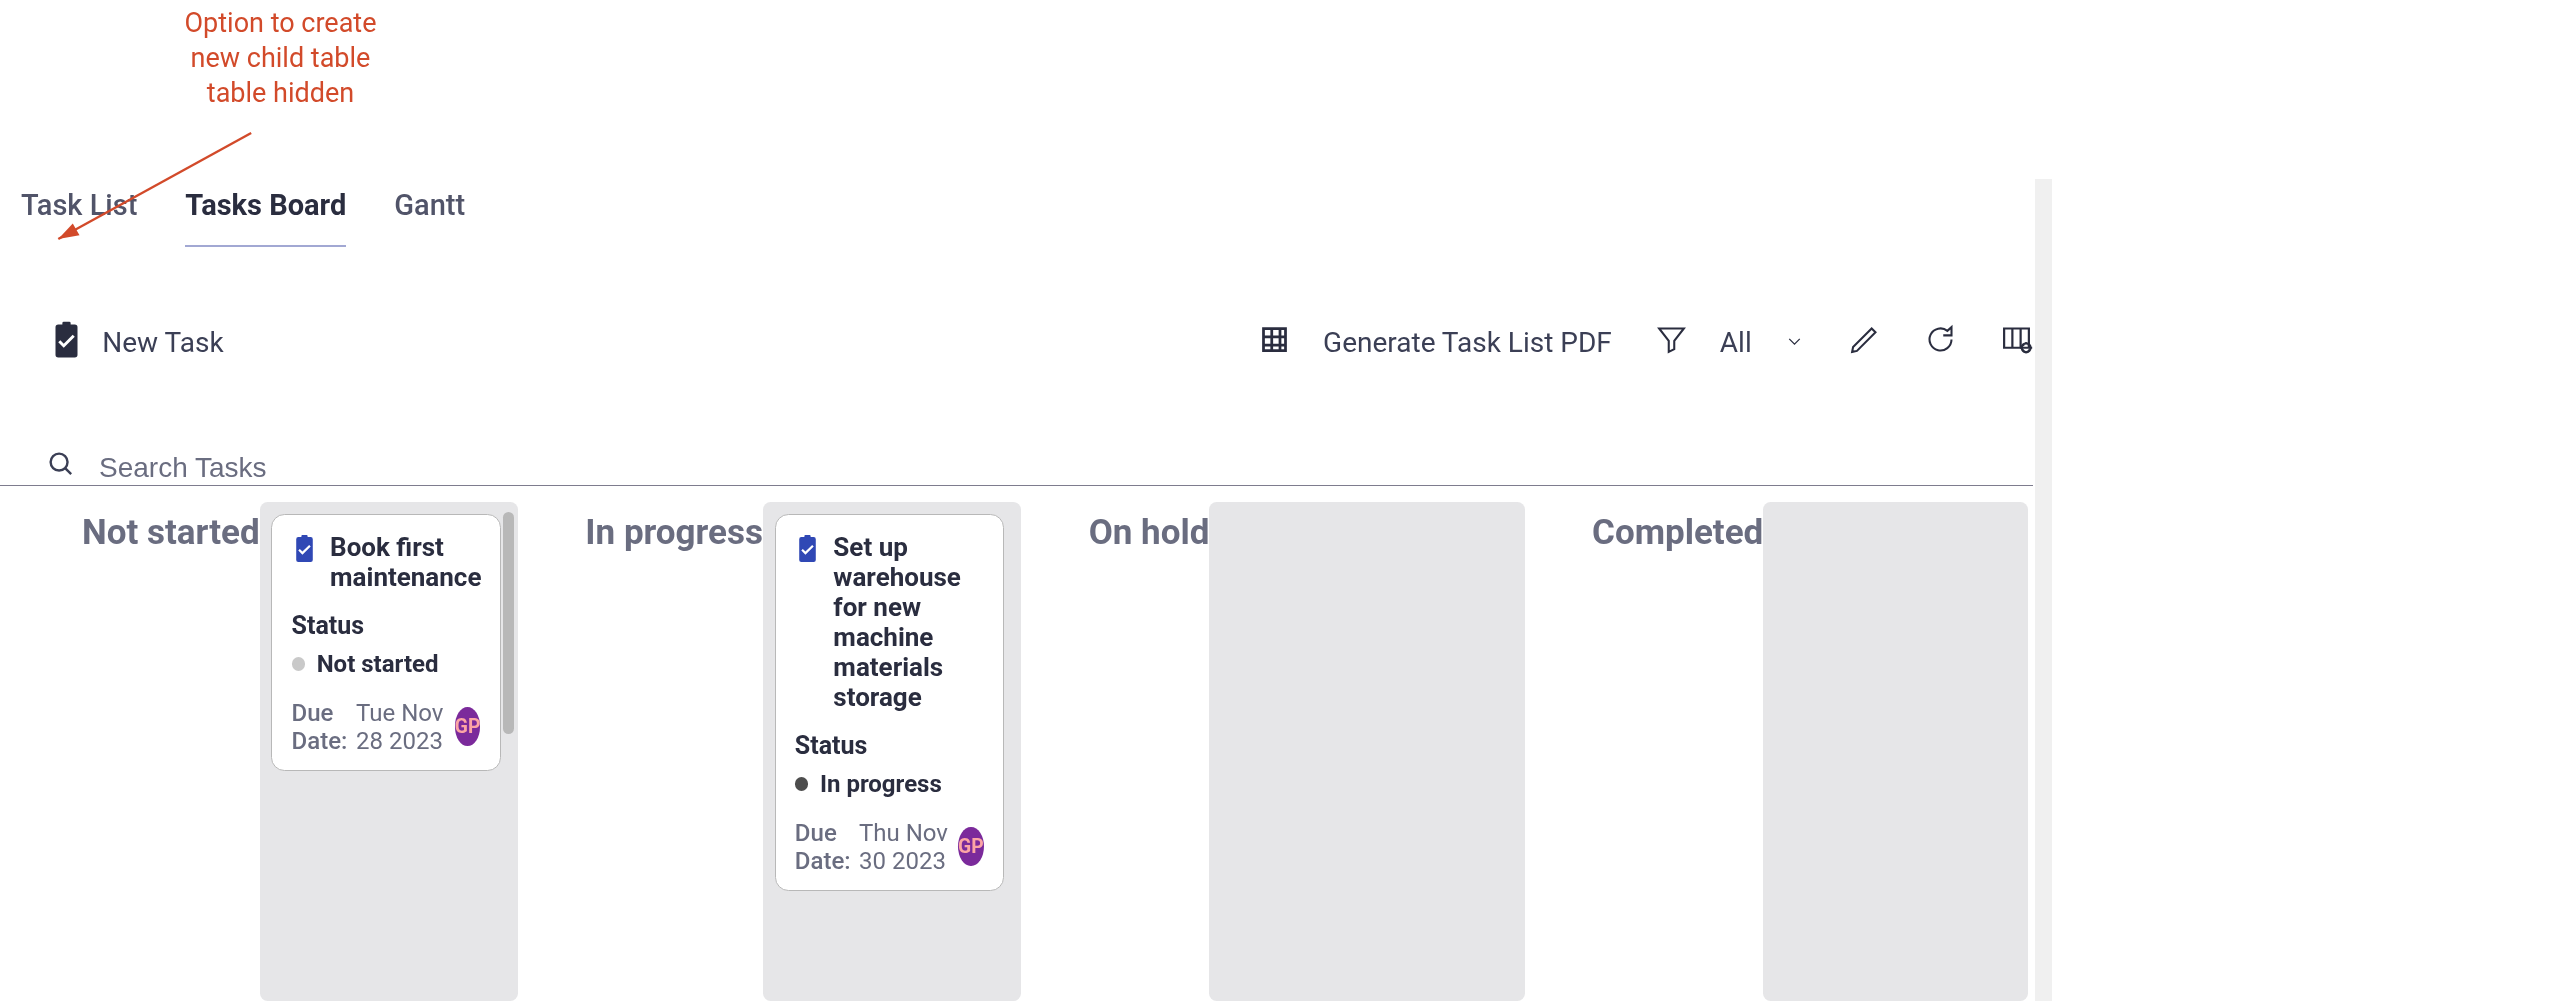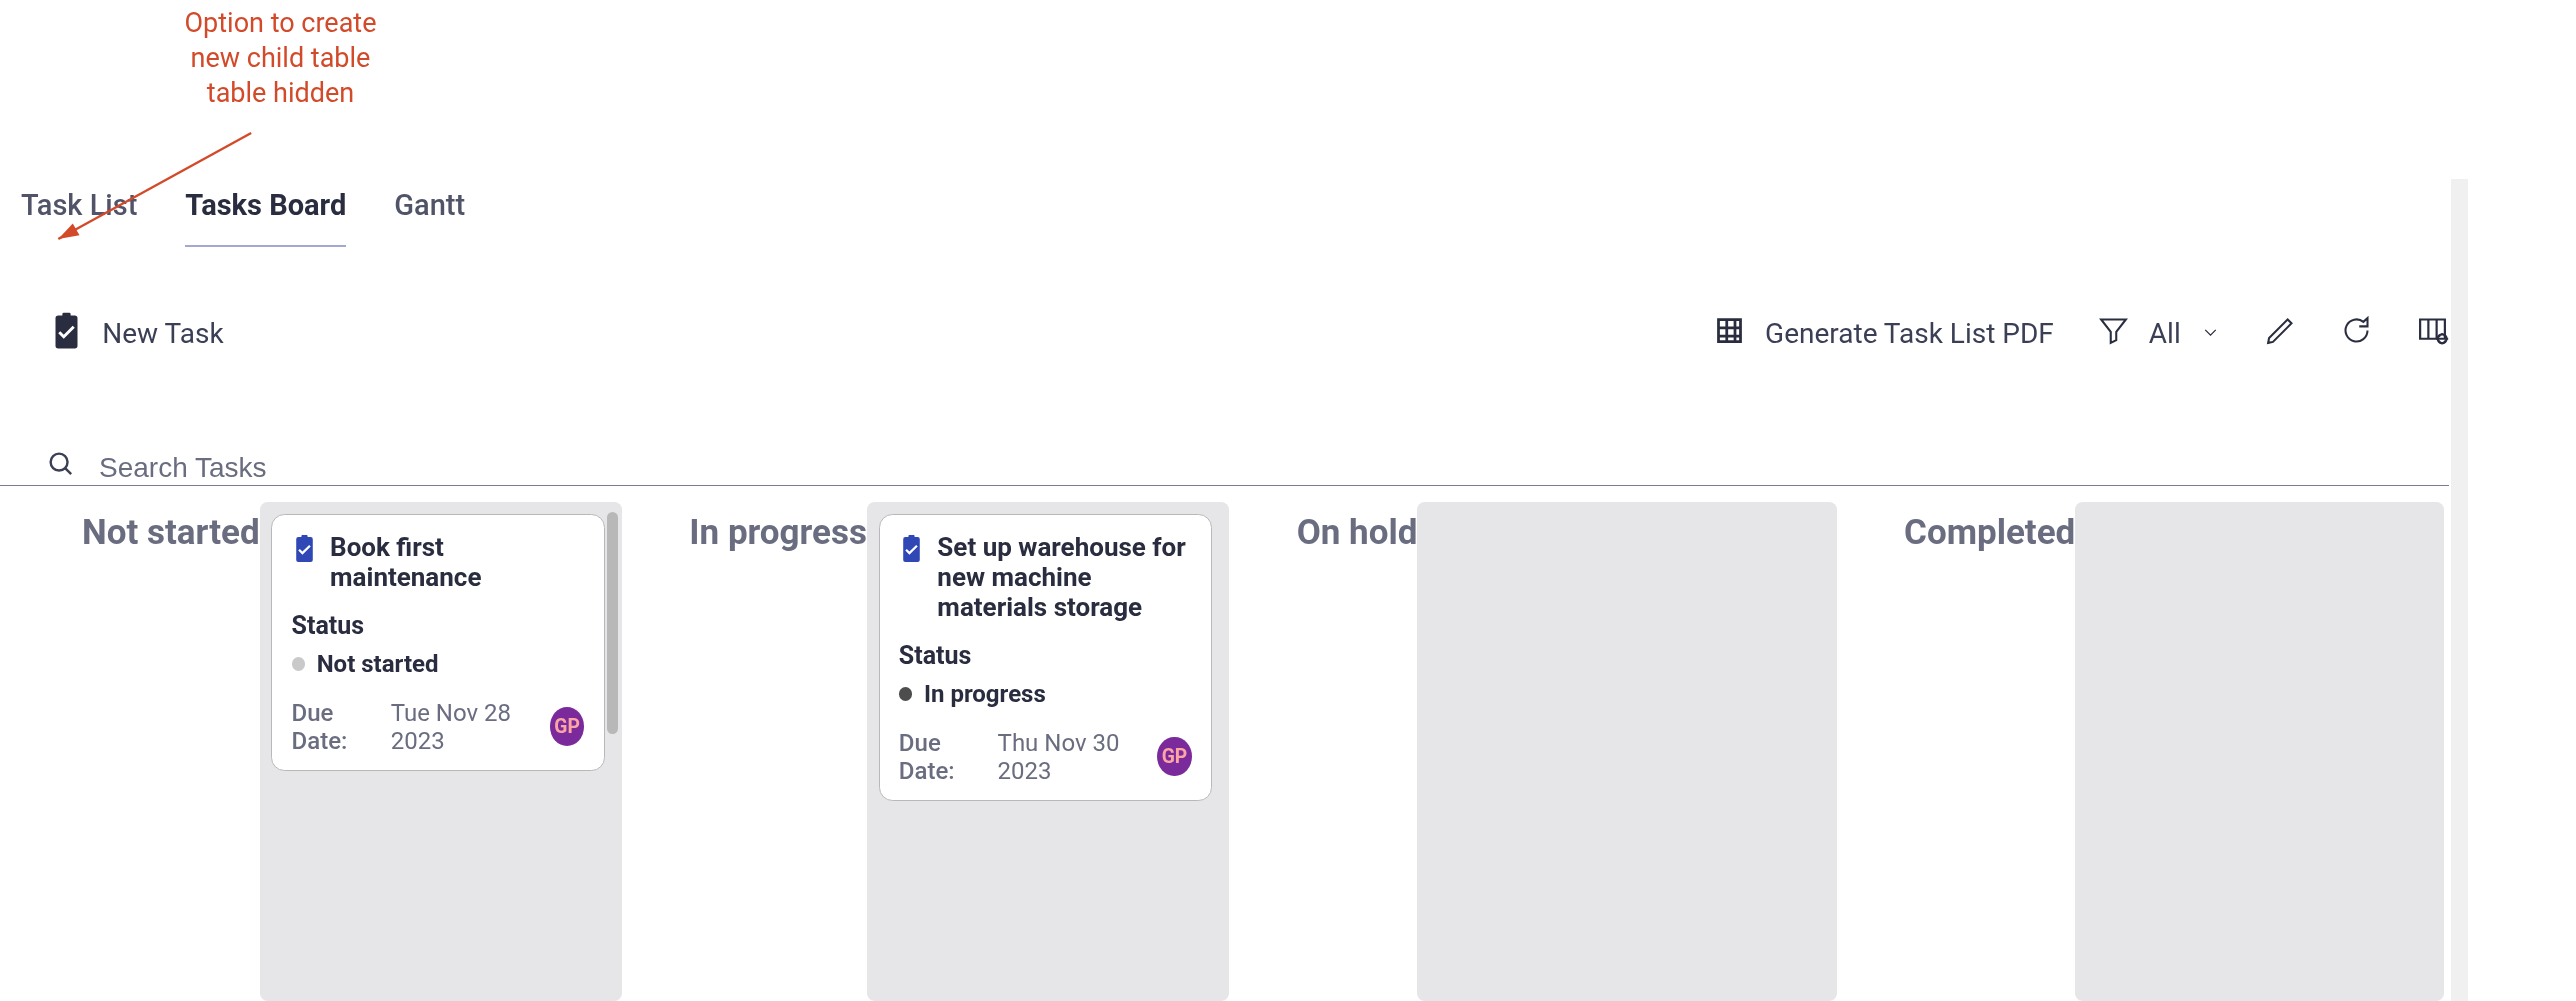--- a/index.html
+++ b/index.html
@@ -15,21 +15,21 @@
     --annot-red:#d24a2a;
   }
   * { box-sizing:border-box; }
   body {
     margin:0;
     font-family:"Segoe UI", Roboto, Arial, sans-serif;
     color:var(--slate-800);
     font-size:24px;
     background:#ffffff;
   }
-  .page { width:2468px; height:1001px; position:relative; overflow:hidden; }
+  .page { width:2052px; height:1001px; position:relative; overflow:hidden; }
 
   
   .annot {
     position:absolute;
     left:116px; top:5.8px;
     color:var(--annot-red);
     font-size:27px;
     line-height:1.3;
     text-align:center;
     width:329px;
@@ -71,21 +71,21 @@
   .tab.active {
     color:var(--slate-800);
     font-weight:700;
     border-bottom:2.9px solid var(--lavender);
   }
 
   
   .toolbar {
     position:absolute;
     left:0; right:19.3px;
-    top:307px;
+    top:316px;
     height:53px;
     display:flex;
     align-items:center;
     padding-left:50px;
   }
   .new-task {
     display:flex; align-items:center; gap:19.3px;
     cursor:pointer;
     color:var(--slate-700);
     font-size:28px;
@@ -94,21 +94,21 @@
     width:33px; height:39px;
     fill:var(--slate-800);
   }
   .tool-right {
     margin-left:auto;
     display:flex;
     align-items:center;
     gap:43px;
   }
   .tool-right .tool-item {
-    display:flex; align-items:center; gap:19px;
+    display:flex; align-items:center; gap:32px;
     cursor:pointer;
     color:var(--slate-700);
     font-size:28px;
   }
   .tool-right svg { width:33px; height:33px; stroke:var(--slate-800); fill:none; stroke-width:1.5; }
   .icon-grid svg, .icon-layout svg { fill:var(--slate-800); stroke:none; }
   .chevron-down { width:21px !important; height:21px !important; stroke-width:2; }
 
   
   .search-row {

